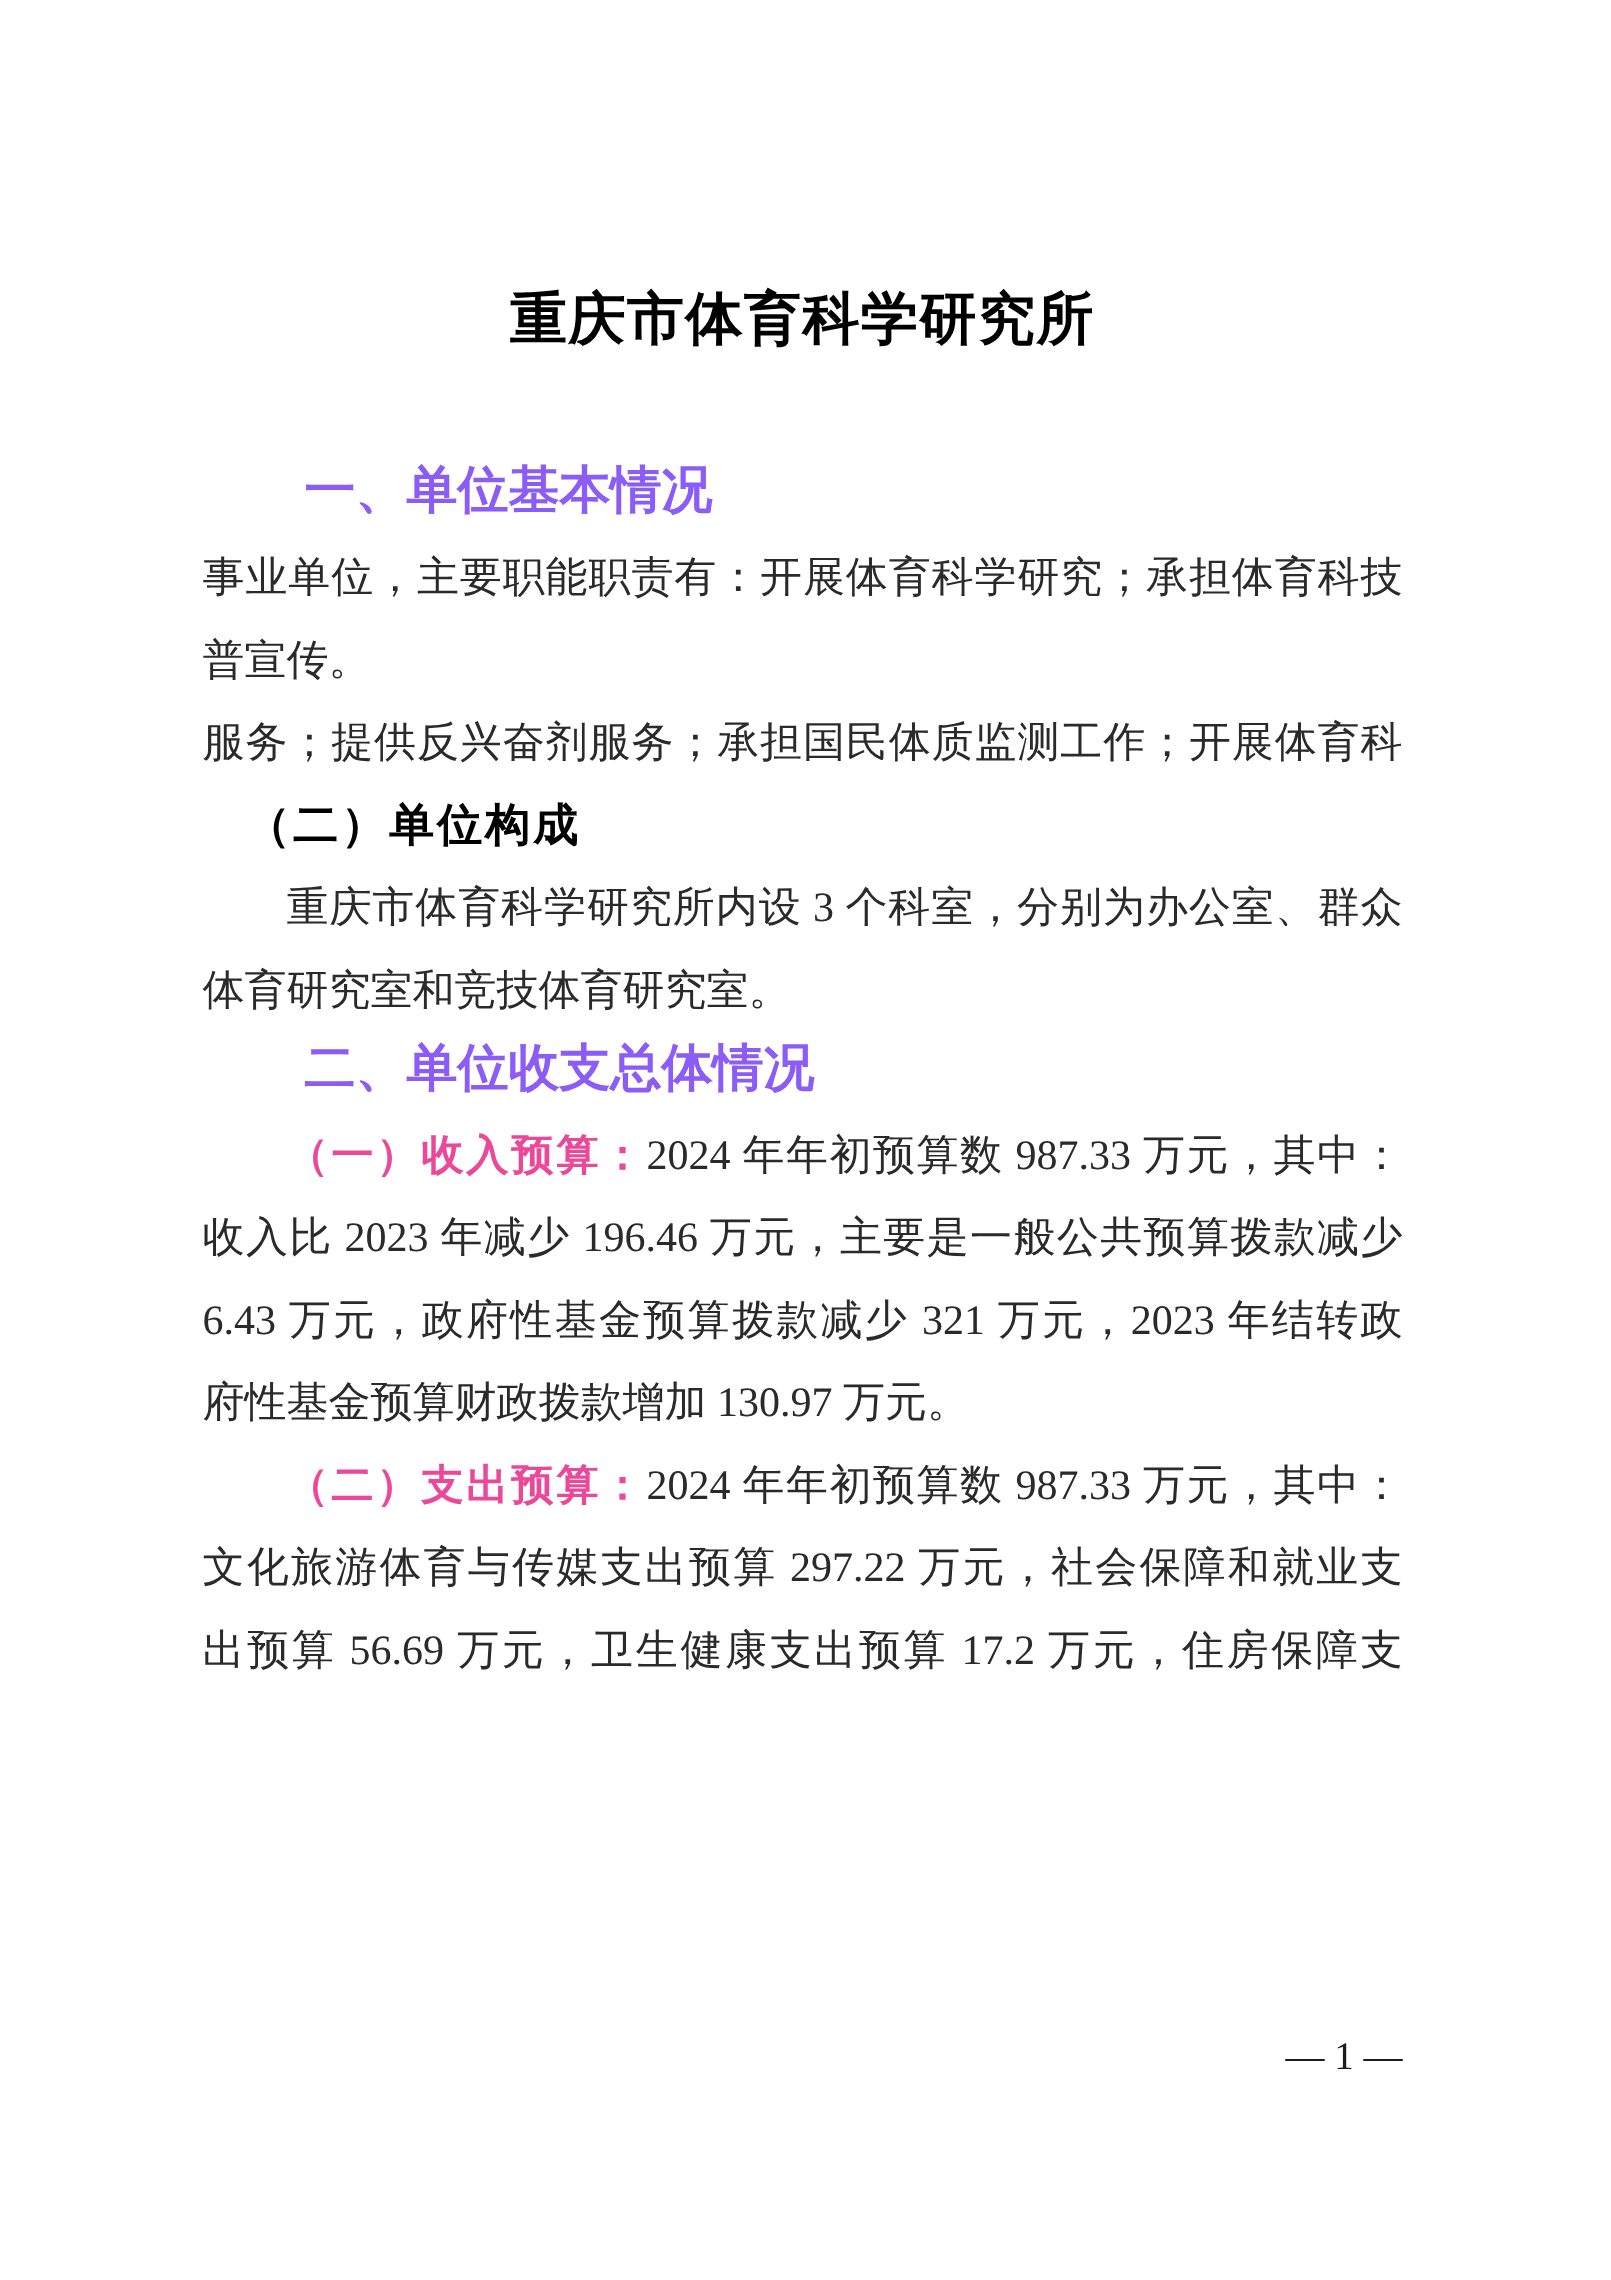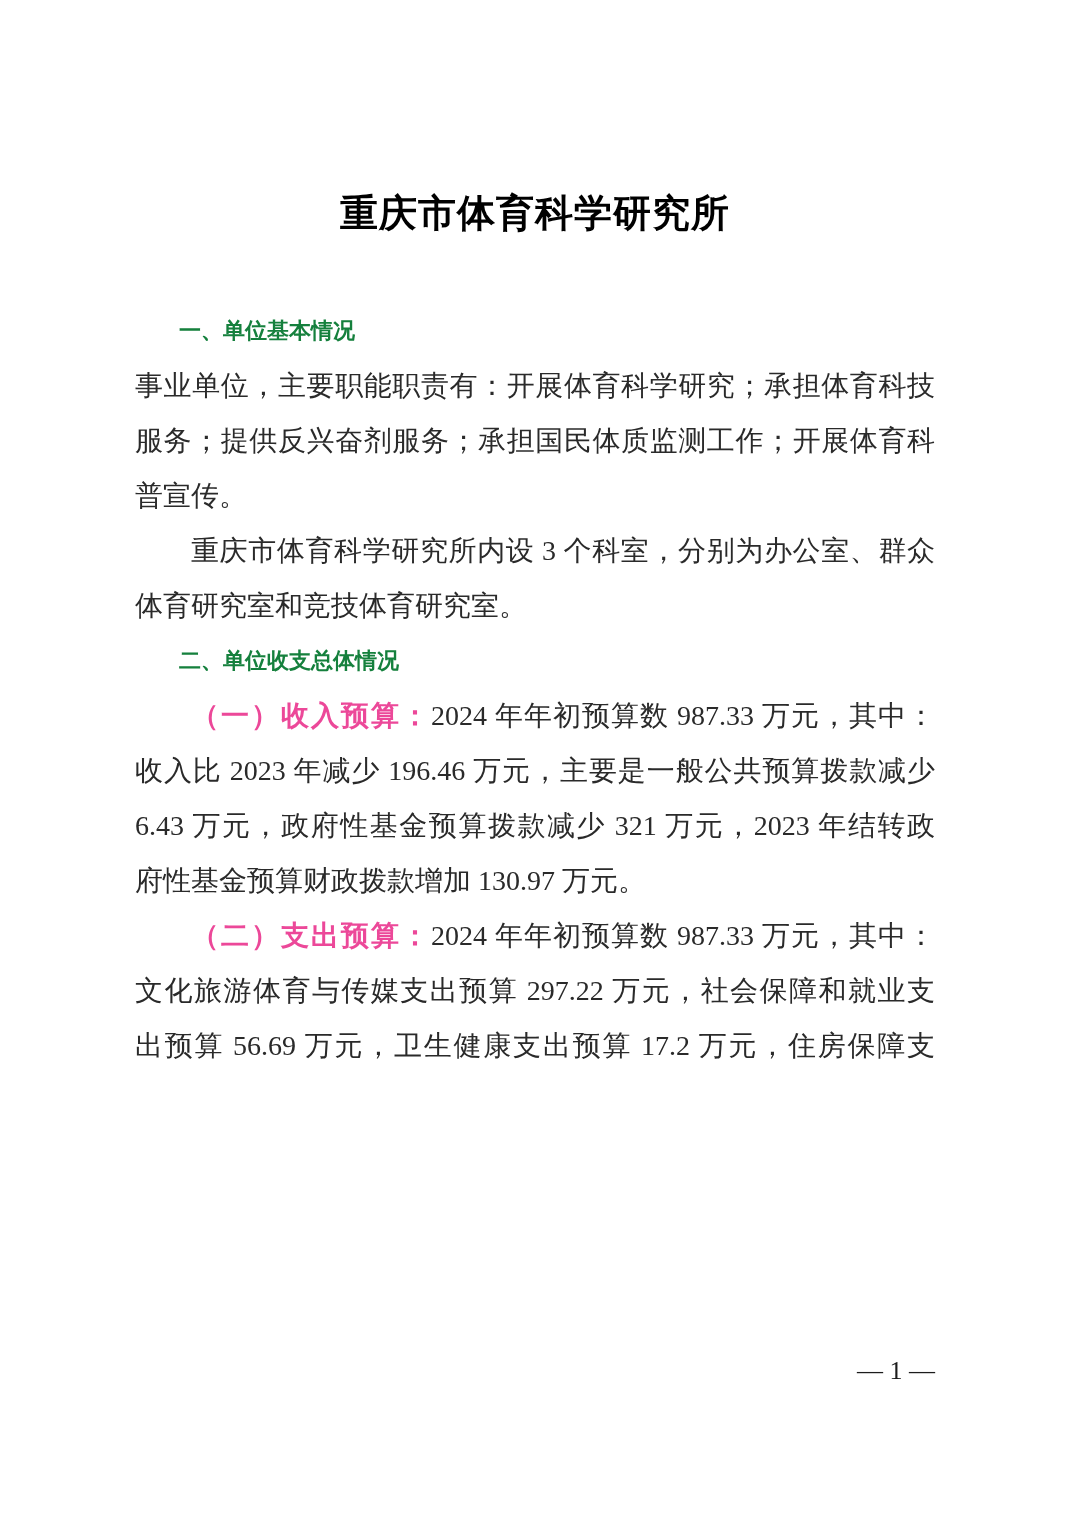--- a/index.html
+++ b/index.html
@@ -33,24 +33,24 @@
     height: 55px;
     white-space: nowrap;
   }
   .fill {
     white-space: normal;
     text-align: justify;
     text-align-last: justify;
   }
   .indent { text-indent: 2em; }
   .h1 {
-    font-family: Liberation Sans, sans-serif;
+    font-family: Liberation Mono, monospace;
     font-weight: bold;
-    font-size: 22px;
-    color: #15803d;
+    font-size: 34px;
+    color: #8b5cf6;
     text-indent: 2em;
   }
   .h2 {
     font-weight: bold;
     font-size: 30px;
     color: #000000;
     text-indent: 0.95em;
     letter-spacing: 2px;
   }
   .bold-lead { font-weight: bold; color: #ec4899; letter-spacing: 1px; }
@@ -71,22 +71,23 @@
 <div class="page">
   <div class="content">
 
     <div class="doc-title">
       <div>重庆市体育科学研究所</div>
     </div>
 
     <div class="lines">
       <div class="line h1">一、单位基本情况</div>
       <div class="line fill">事业单位，主要职能职责有：开展体育科学研究；承担体育科技</div>
+      <div class="line">普宣传。</div>
       <div class="line fill">服务；提供反兴奋剂服务；承担国民体质监测工作；开展体育科</div>
-      <div class="line">普宣传。</div>
+      <div class="line h2">（二）单位构成</div>
       <div class="line fill indent">重庆市体育科学研究所内设 3 个科室，分别为办公室、群众</div>
       <div class="line">体育研究室和竞技体育研究室。</div>
       <div class="line h1">二、单位收支总体情况</div>
       <div class="line fill indent">
         <span class="bold-lead">（一）收入预算：</span><span>2024 年年初预算数 987.33 万元，其中：</span>
       </div>
       <div class="line fill">收入比 2023 年减少 196.46 万元，主要是一般公共预算拨款减少</div>
       <div class="line fill">6.43 万元，政府性基金预算拨款减少 321 万元，2023 年结转政</div>
       <div class="line">府性基金预算财政拨款增加 130.97 万元。</div>
       <div class="line fill indent">

